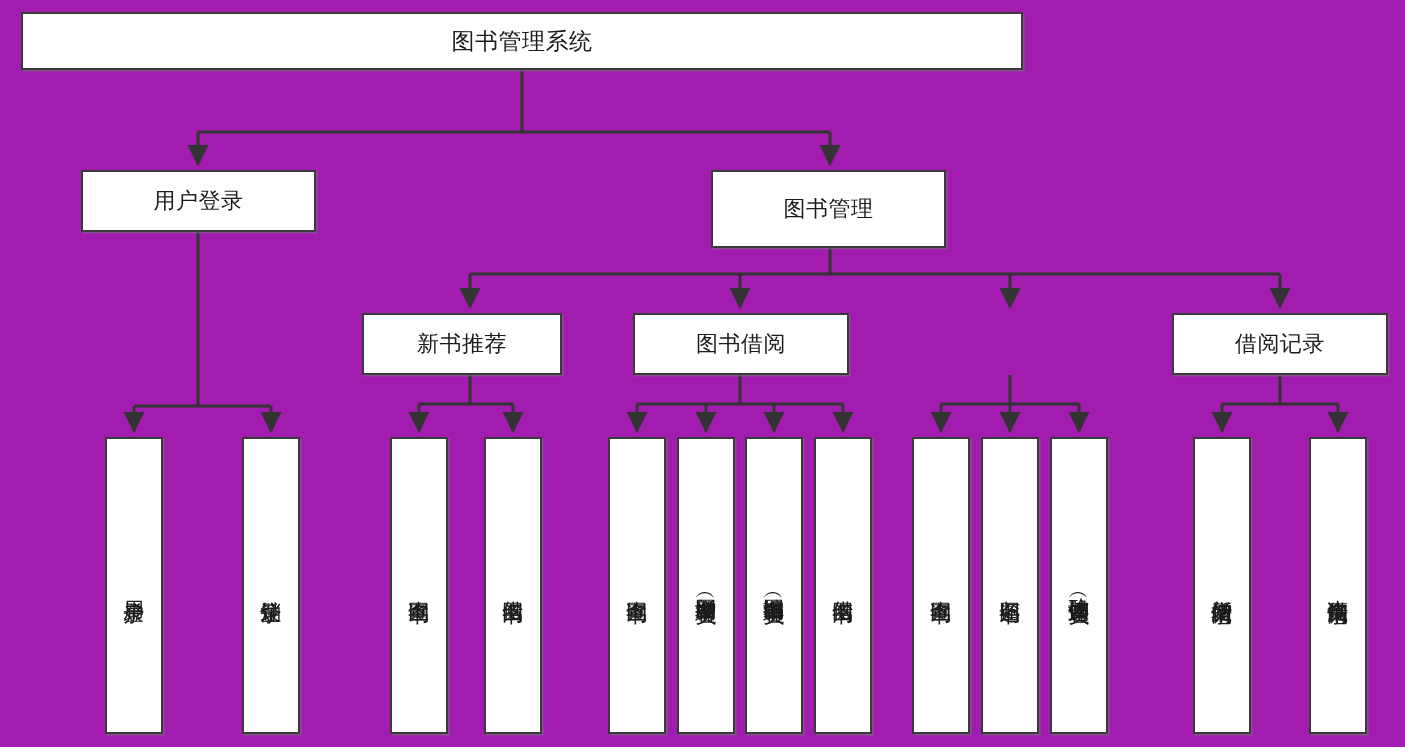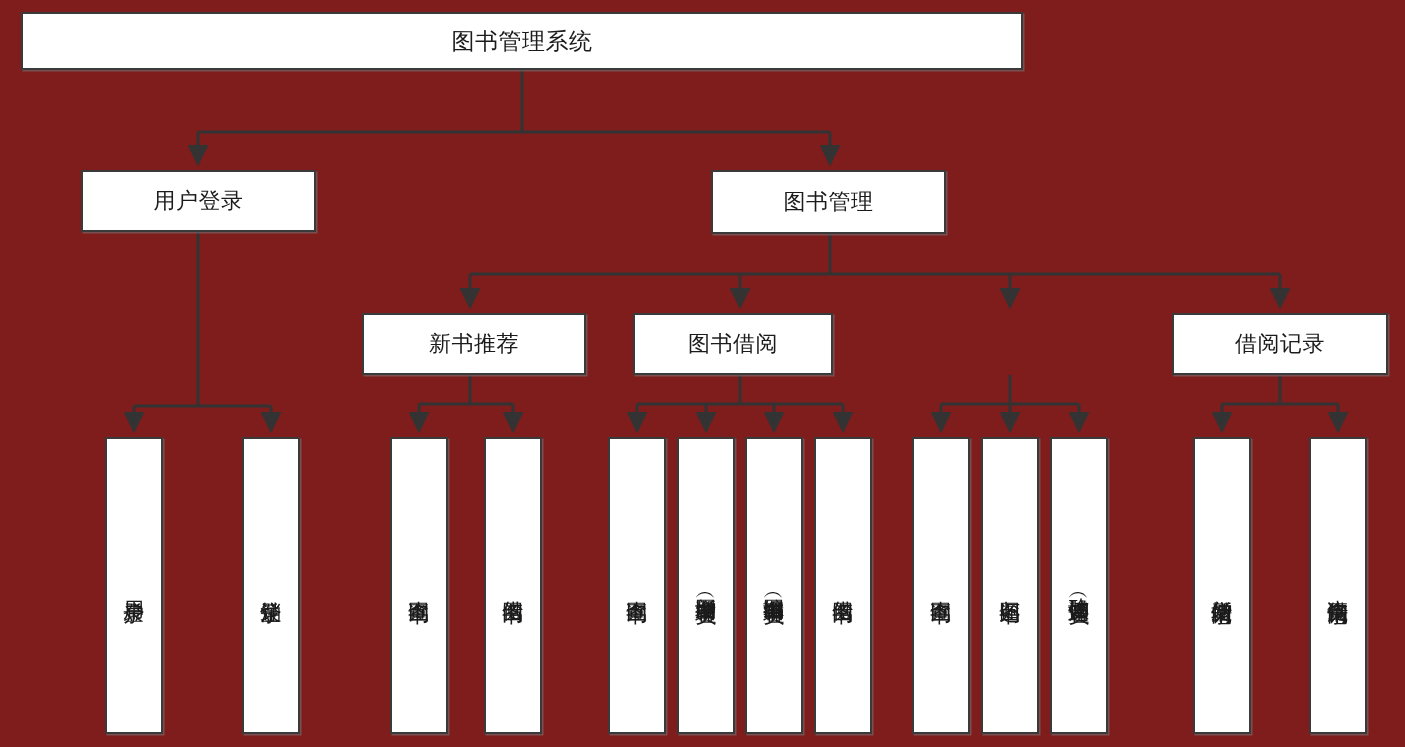--- a/index.html
+++ b/index.html
@@ -10,21 +10,21 @@
   body {
     width: 1405px;
     height: 747px;
     overflow: hidden;
     font-family: "Liberation Sans", "DejaVu Sans", sans-serif;
   }
   #canvas {
     position: relative;
     width: 1405px;
     height: 747px;
-    background: #7f1d1d;
+    background: #a21caf;
   }
   svg#edges {
     position: absolute;
     left: 0;
     top: 0;
     width: 1405px;
     height: 747px;
   }
   .node {
     position: absolute;
@@ -119,28 +119,28 @@
     </g>
   </svg>
 
   <div class="node root" style="left:21px; top:12px; width:1002px; height:58px;">
     <span class="node-label">图书管理系统</span>
   </div>
 
   <div class="node" style="left:81px; top:170px; width:235px; height:62px;">
     <span class="node-label">用户登录</span>
   </div>
-  <div class="node" style="left:711px; top:170px; width:235px; height:64px;">
+  <div class="node" style="left:711px; top:170px; width:235px; height:78px;">
     <span class="node-label">图书管理</span>
   </div>
 
-  <div class="node" style="left:362px; top:313px; width:224px; height:62px;font-family:Liberation Serif, serif;">
+  <div class="node" style="left:362px; top:313px; width:200px; height:62px;font-family:Liberation Serif, serif;">
     <span class="node-label">新书推荐</span>
   </div>
-  <div class="node" style="left:633px; top:313px; width:200px; height:62px;">
+  <div class="node" style="left:633px; top:313px; width:216px; height:62px;">
     <span class="node-label">图书借阅</span>
   </div>
   <div class="node" style="left:1172px; top:313px; width:216px; height:62px;">
     <span class="node-label">借阅记录</span>
   </div>
 
   <div class="node vertical" style="left:105px; top:437px; width:58px; height:297px;">
     <span class="node-label">用户登录</span>
   </div>
   <div class="node vertical" style="left:242px; top:437px; width:58px; height:297px;">

